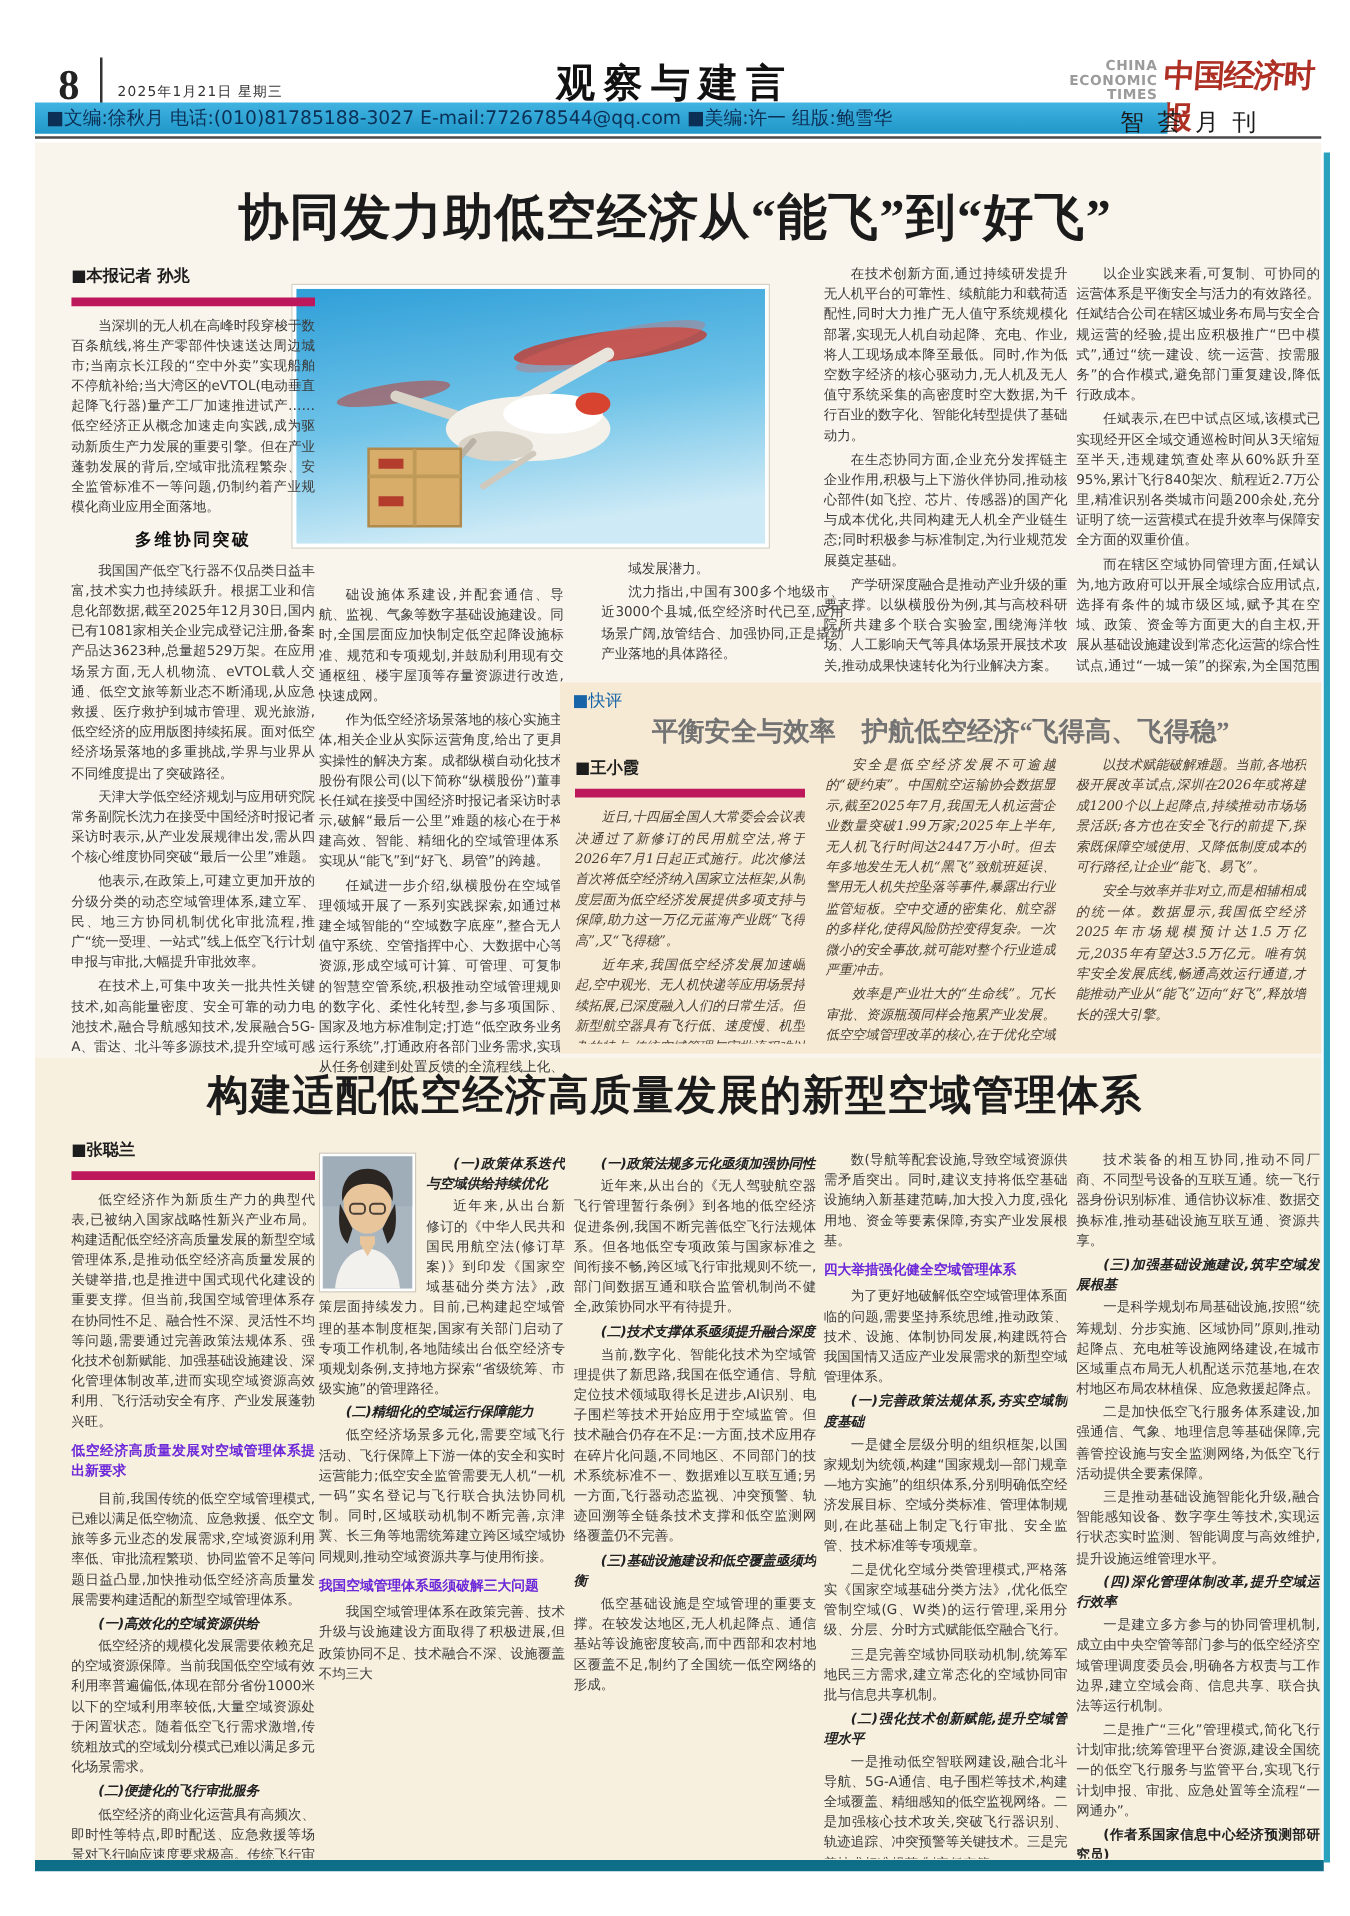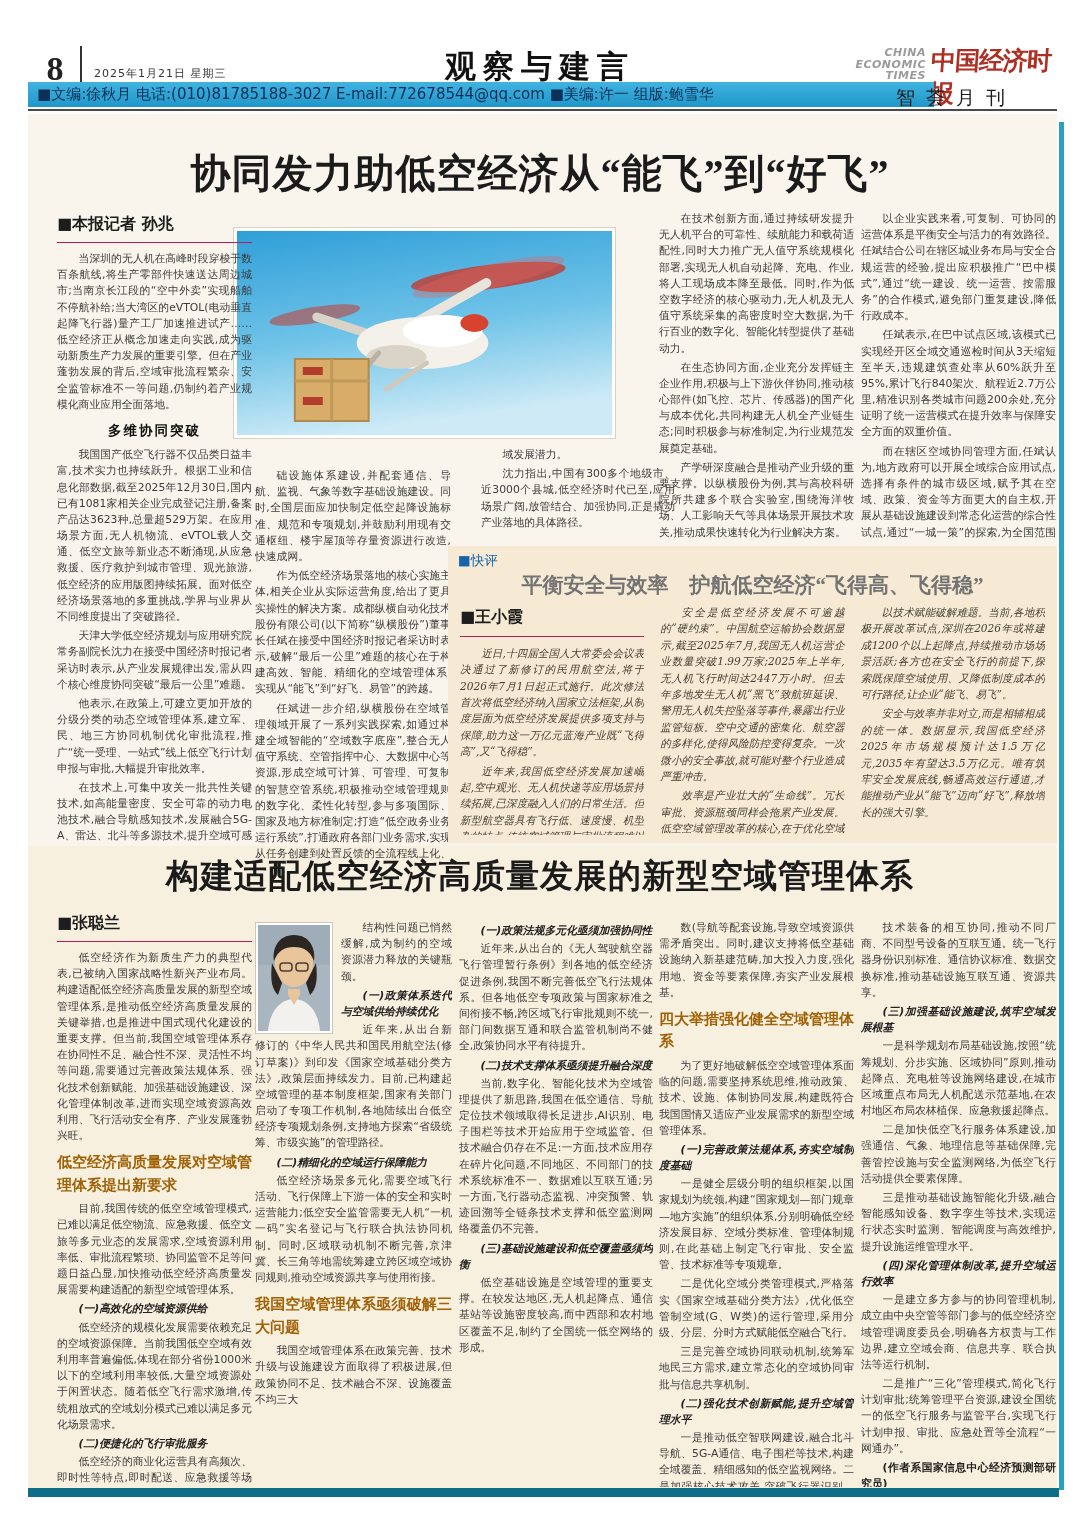--- a/index.html
+++ b/index.html
@@ -8,44 +8,44 @@
   .abs{position:absolute;}
   
   .content-bg{left:28px;top:114px;width:1029px;height:1376px;background:#faf5ec;}
   .a2-bg{left:28px;top:846px;width:1029px;height:642px;background:#f8f0df;}
   .pagenum{left:30px;top:46px;width:50px;height:46px;text-align:center;font:bold 34px/46px "Liberation Serif",serif;
            color:#222;border-right:2px solid #333;border-bottom:2px solid #333;}
   .date{left:94px;top:66px;font-size:11px;color:#333;letter-spacing:1px;}
   .section{left:0;right:0;top:46px;text-align:center;font-family:"Liberation Serif",serif;
            font-weight:bold;font-size:31px;color:#111;letter-spacing:7px;}
   .mast-en{left:822px;top:47px;width:104px;text-align:right;font-weight:bold;font-size:11px;line-height:1.05;
-           color:#9b9b9b;letter-spacing:.5px;white-space:pre-line;font-style:italic;}
+           color:#9b9b9b;letter-spacing:.5px;white-space:pre-line;}
   .mast-cn{left:930px;top:44px;width:128px;font-family:"Liberation Serif",serif;font-weight:bold;
            font-size:25px;color:#ae2f24;letter-spacing:-1px;transform:skewX(-4deg);}
   .staffbar{left:28px;top:82px;width:906px;height:25px;background:linear-gradient(180deg,#41b3e1,#1f97c9);
             color:#0c2f55;font-size:15px;line-height:25px;padding-left:9px;box-sizing:border-box;white-space:nowrap;overflow:hidden;}
   .monthly{left:896px;top:85px;width:118px;font-family:"Liberation Serif",serif;font-size:19px;color:#1a1a1a;
            letter-spacing:11px;white-space:nowrap;}
   .hrule{left:28px;top:109px;width:1029px;height:2px;background:#4a4a4a;}
   .right-accent{left:1059px;top:122px;width:5px;height:1368px;background:#2aa2bd;}
   .bottom-bar{left:28px;top:1488px;width:1031px;height:9px;background:#0e6e88;}
   
   .headline{font-family:"Liberation Serif",serif;font-weight:bold;color:#1b1b1b;text-align:center;}
   .a1-headline{left:100px;top:146px;width:880px;font-size:40px;letter-spacing:1px;}
   .a2-headline{left:110px;top:854px;width:860px;font-size:33px;letter-spacing:1px;}
   .col{position:absolute;overflow:hidden;text-align:justify;font-size:10.8px;line-height:1.5;color:#3b3b3b;}
   .blk{margin:0 0 3px;}
   .blk.p{text-indent:2em;}
   .blk.h{text-align:center;font-weight:bold;font-size:13.5px;color:#111;margin:8px 0 6px;text-indent:0;
          font-family:"Liberation Serif",serif;letter-spacing:2px;}
-  .blk.h2{font-weight:bold;font-size:15px;color:#a16207;margin:7px 0 5px;text-indent:0;
+  .blk.h2{font-weight:bold;font-size:11px;color:#6d28d9;margin:7px 0 5px;text-indent:0;
           font-family:"Liberation Serif",serif;}
   .blk.ih{font-weight:bold;font-style:italic;color:#222;text-indent:2em;margin:3px 0 2px;}
   .blk.note{font-weight:bold;text-indent:2em;color:#222;}
-  .byline{font-weight:bold;font-size:16px;color:#1d1d1d;padding:1px 0 6px;border-bottom:1px solid #be185d;
+  .byline{font-weight:bold;font-size:13px;color:#1d1d1d;padding:1px 0 6px;border-bottom:7px solid #be185d;
           margin-bottom:8px;text-align:left;text-indent:0;}
   
   .c1{left:57px; top:211px;width:195px;height:632px;}
   .c2{left:255px;top:468px;width:196px;height:396px;}
   .c3{left:481px;top:447px;width:194px;height:94px;}
   .c4{left:659px;top:211px;width:195px;height:331px;}
   .c5{left:861px;top:211px;width:195px;height:331px;}
   
   .fig{left:233px;top:227px;width:383px;height:212px;background:#fff;padding:3px;box-sizing:border-box;
        border:1px solid #d8d2c4;}
@@ -213,21 +213,20 @@
         <path d="M36 10 C20 10 14 24 16 36 C20 26 26 22 36 22 C46 22 52 26 56 36 C58 24 52 10 36 10 Z" fill="#2c2622"></path>
         <path d="M14 38 C12 56 14 64 20 70 L24 58 Z" fill="#2c2622"></path>
         <path d="M58 38 C60 56 58 64 52 70 L48 58 Z" fill="#2c2622"></path>
         <rect x="22" y="38" width="12" height="8" rx="3" fill="none" stroke="#4a3f35" stroke-width="1.5"></rect>
         <rect x="38" y="38" width="12" height="8" rx="3" fill="none" stroke="#4a3f35" stroke-width="1.5"></rect>
         <path d="M10 106 C12 84 24 74 36 74 C48 74 60 84 62 106 Z" fill="#f3f1ee"></path>
         <path d="M30 70 L36 80 L42 70 L42 64 L30 64 Z" fill="#e9c59c"></path>
       </svg>
     </div>
     <div>
-        <div class="blk p">结构性问题已悄然缓解,成为制约的空域资源潜力释放的关键瓶颈。</div>
         <div class="blk ih">(一)政策体系迭代与空域供给持续优化</div>
         <div class="blk p">近年来,从出台新修订的《中华人民共和国民用航空法(修订草案)》到印发《国家空域基础分类方法》,政策层面持续发力。目前,已构建起空域管理的基本制度框架,国家有关部门启动了专项工作机制,各地陆续出台低空经济专项规划条例,支持地方探索“省级统筹、市级实施”的管理路径。</div>
         <div class="blk ih">(二)精细化的空域运行保障能力</div>
         <div class="blk p">低空经济场景多元化,需要空域飞行活动、飞行保障上下游一体的安全和实时运营能力;低空安全监管需要无人机“一机一码”实名登记与飞行联合执法协同机制。同时,区域联动机制不断完善,京津冀、长三角等地需统筹建立跨区域空域协同规则,推动空域资源共享与使用衔接。</div>
         <div class="blk h2">我国空域管理体系亟须破解三大问题</div>
         <div class="blk p">我国空域管理体系在政策完善、技术升级与设施建设方面取得了积极进展,但政策协同不足、技术融合不深、设施覆盖不均三大</div>
       </div>
   </div>
   <div class="col d3">
       <div>

